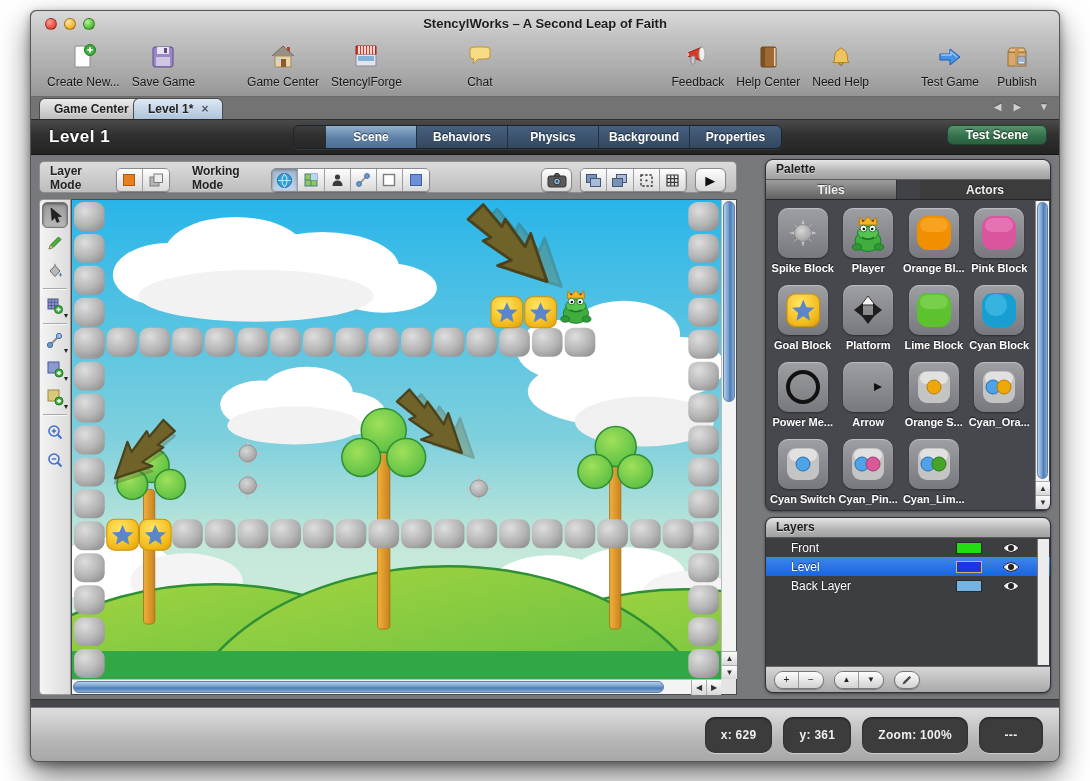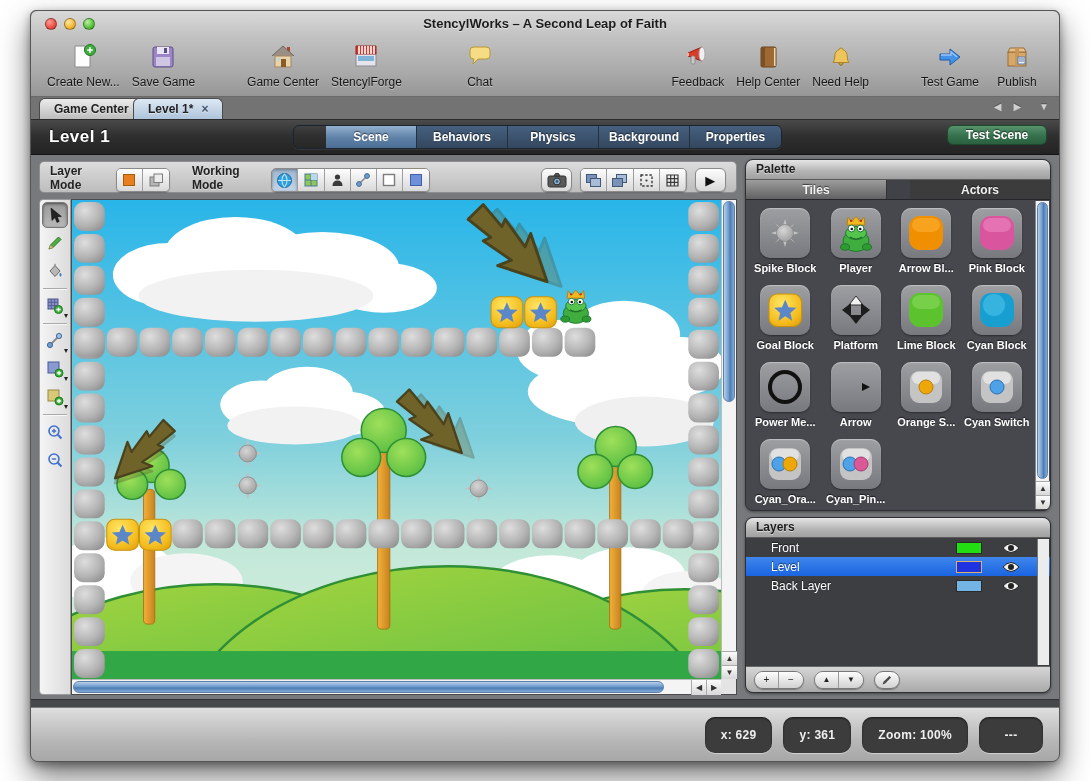--- a/index.html
+++ b/index.html
@@ -96,21 +96,21 @@
     background:linear-gradient(#fcfcfc,#d8d8d8); border-top:1px solid #aaa; cursor:default; }
   .hscroll { position:absolute; left:0; right:15px; bottom:0; height:15px; background:#f4f4f4; border-top:1px solid #bbb; }
   .hthumb { position:absolute; top:1px; bottom:1px; left:1px; width:91%; border-radius:7px;
     background:linear-gradient(#b8d0ea,#6f9ccc 45%,#4a7cb4 60%,#85abd6); border:1px solid #5f7fa8; }
   .hbtns { position:absolute; right:0; top:0; display:flex; }
   .hbtns .sbtn { border-top:none; border-left:1px solid #aaa; height:15px; }
   .scroll-corner { position:absolute; right:0; bottom:0; width:15px; height:15px; background:#e4e4e4; }
 
   
   .right-region { position:absolute; left:714px; top:0; right:0; height:100%; }
-  .panel { position:absolute; left:0; right:8px; border:1px solid #2e3033; border-radius:8px;
+  .panel { position:absolute; left:20px; right:8px; border:1px solid #2e3033; border-radius:8px;
     overflow:hidden; box-shadow:0 1px 3px rgba(0,0,0,.45); background:#404247; }
   .panel-hd { height:20px; background:linear-gradient(#e6e6e6,#b3b3b3 60%,#a0a0a0);
     border-bottom:1px solid #5a5a5a; font-size:12px; font-weight:bold; color:#1d1d1d;
     padding:2px 0 0 10px; text-shadow:0 1px 0 rgba(255,255,255,.5); }
   .palette-panel { top:4px; height:352px; }
   .pal-tabs { display:flex; height:20px; border-bottom:1px solid #24262a;gap:23px; }
   .pal-tab { flex:1; display:flex; align-items:center; justify-content:center; font-size:12px; font-weight:bold;
     color:#f2f2f2; text-shadow:0 -1px 1px rgba(0,0,0,.6); cursor:default; }
   .pal-tab.raised { background:linear-gradient(#9d9d9d,#616161); border-right:1px solid #333; }
   .pal-tab.flat { background:#3c3c3c; }
@@ -763,21 +763,21 @@
                   </div>
                 <div class="pal-name">Player</div>
               </div>
               <div class="pal-cell">
                 <div class="pal-icon">
                     <svg width="40" height="40" viewBox="0 0 40 40">
                       <rect x="3" y="3" width="34" height="34" rx="11" fill="#f09000"></rect>
                       <rect x="6" y="5" width="28" height="14" rx="8" fill="#ffb23a" opacity=".55"></rect>
                     </svg>
                   </div>
-                <div class="pal-name">Arrow Bl...</div>
+                <div class="pal-name">Orange Bl...</div>
               </div>
               <div class="pal-cell">
                 <div class="pal-icon">
                     <svg width="40" height="40" viewBox="0 0 40 40">
                       <rect x="3" y="3" width="34" height="34" rx="11" fill="#d9569f"></rect>
                       <rect x="6" y="5" width="28" height="14" rx="8" fill="#ef8dc2" opacity=".55"></rect>
                     </svg>
                   </div>
                 <div class="pal-name">Pink Block</div>
               </div>
@@ -844,46 +844,57 @@
                       <circle cx="20" cy="20" r="7" fill="#eda708" stroke="#b87f06"></circle>
                     </svg>
                   </div>
                 <div class="pal-name">Orange S...</div>
               </div>
               <div class="pal-cell">
                 <div class="pal-icon">
                     <svg width="40" height="40" viewBox="0 0 40 40">
                       <rect x="4" y="4" width="32" height="32" rx="9" fill="#c4c4c4"></rect>
                       <rect x="6" y="5" width="28" height="12" rx="6" fill="#e8e8e8" opacity=".8"></rect>
-                      <circle cx="20" cy="20" r="7" fill="#4da2e8" stroke="#2a6fb0"></circle>
-                    </svg>
-                  </div>
-                <div class="pal-name">Cyan Switch</div>
+                      <circle cx="14" cy="20" r="7" fill="#4da2e8" stroke="#2a6fb0"></circle>
+                      <circle cx="25" cy="20" r="7" fill="#eda708" stroke="#b87f06"></circle>
+                    </svg>
+                  </div>
+                <div class="pal-name">Cyan_Ora...</div>
               </div>
               <div class="pal-cell">
                 <div class="pal-icon">
                     <svg width="40" height="40" viewBox="0 0 40 40">
                       <rect x="4" y="4" width="32" height="32" rx="9" fill="#c4c4c4"></rect>
                       <rect x="6" y="5" width="28" height="12" rx="6" fill="#e8e8e8" opacity=".8"></rect>
-                      <circle cx="14" cy="20" r="7" fill="#4da2e8" stroke="#2a6fb0"></circle>
-                      <circle cx="25" cy="20" r="7" fill="#eda708" stroke="#b87f06"></circle>
-                    </svg>
-                  </div>
-                <div class="pal-name">Cyan_Ora...</div>
+                      <circle cx="20" cy="20" r="7" fill="#4da2e8" stroke="#2a6fb0"></circle>
+                    </svg>
+                  </div>
+                <div class="pal-name">Cyan Switch</div>
               </div>
               <div class="pal-cell">
                 <div class="pal-icon">
                     <svg width="40" height="40" viewBox="0 0 40 40">
                       <rect x="4" y="4" width="32" height="32" rx="9" fill="#c4c4c4"></rect>
                       <rect x="6" y="5" width="28" height="12" rx="6" fill="#e8e8e8" opacity=".8"></rect>
                       <circle cx="14" cy="20" r="7" fill="#4da2e8" stroke="#2a6fb0"></circle>
                       <circle cx="25" cy="20" r="7" fill="#d85898" stroke="#a83a70"></circle>
                     </svg>
                   </div>
                 <div class="pal-name">Cyan_Pin...</div>
+              </div>
+              <div class="pal-cell">
+                <div class="pal-icon">
+                    <svg width="40" height="40" viewBox="0 0 40 40">
+                      <rect x="4" y="4" width="32" height="32" rx="9" fill="#c4c4c4"></rect>
+                      <rect x="6" y="5" width="28" height="12" rx="6" fill="#e8e8e8" opacity=".8"></rect>
+                      <circle cx="14" cy="20" r="7" fill="#4da2e8" stroke="#2a6fb0"></circle>
+                      <circle cx="25" cy="20" r="7" fill="#46a428" stroke="#2e7a18"></circle>
+                    </svg>
+                  </div>
+                <div class="pal-name">Cyan_Lim...</div>
               </div>
             </div>
           </div>
           <div class="pal-scroll">
             <div class="pal-thumb"></div>
             <div class="pal-btns">
               <div class="sbtn">▲</div>
               <div class="sbtn">▼</div>
             </div>
           </div>

